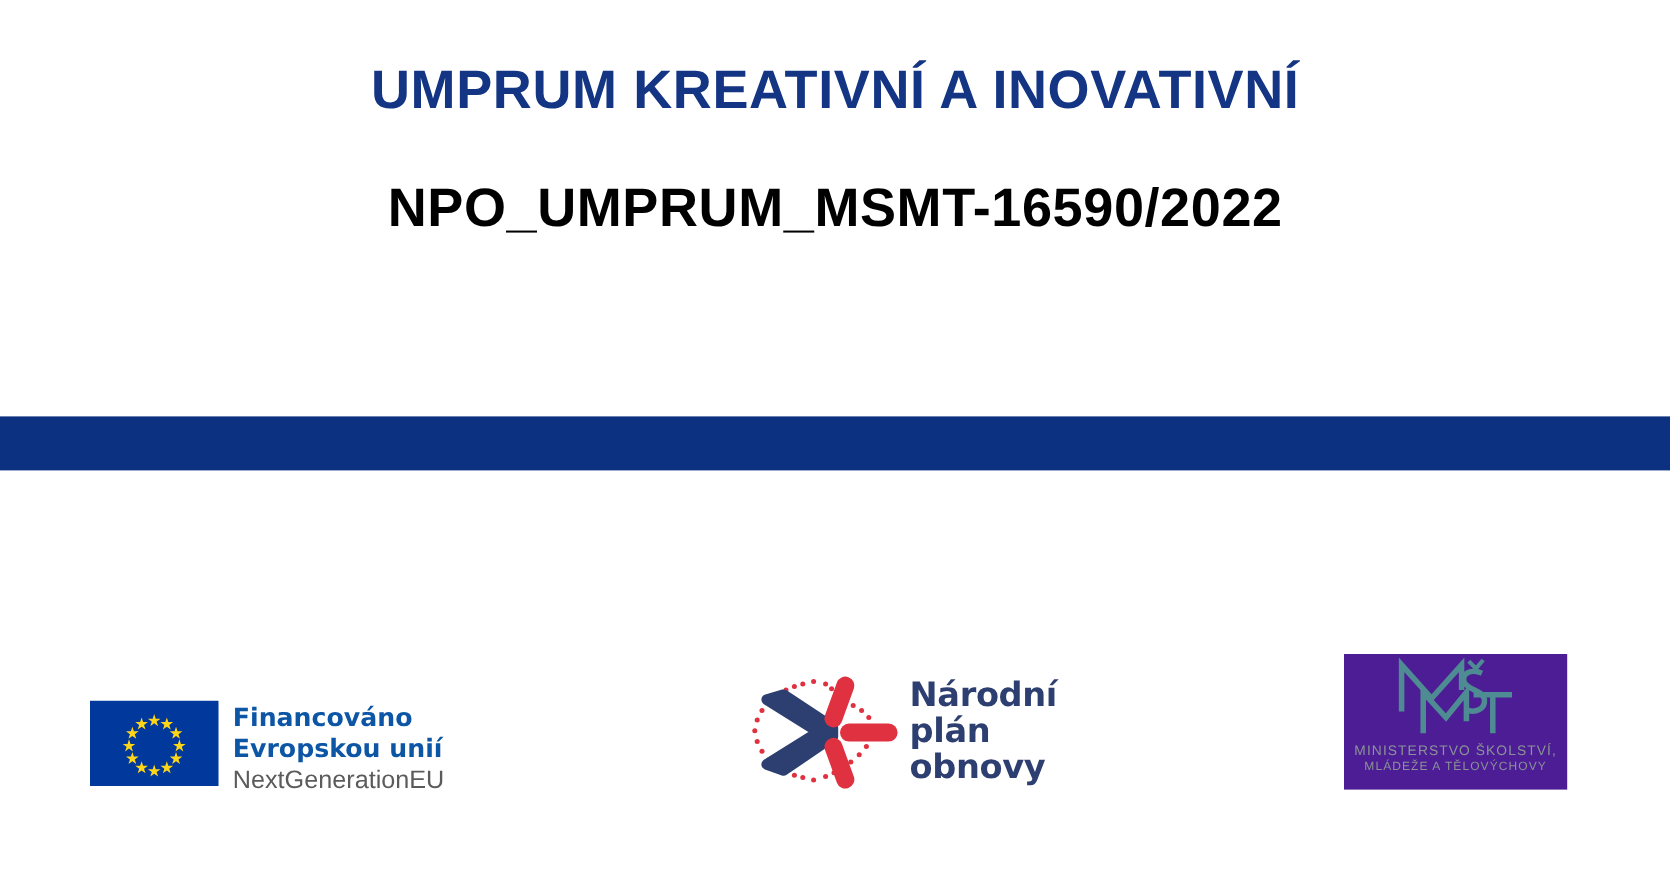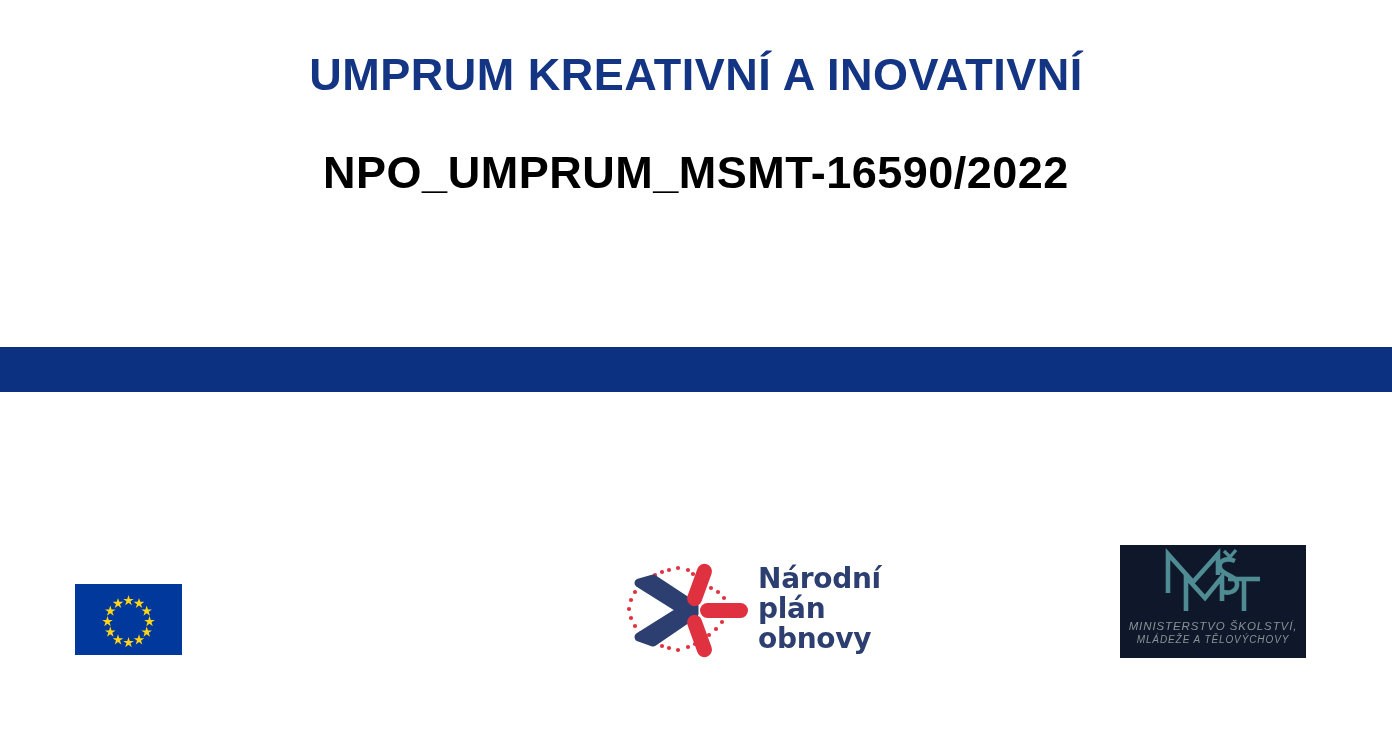--- a/index.html
+++ b/index.html
@@ -128,22 +128,21 @@
     white-space: nowrap;
   }
 
   
   .msmt-logo {
     position: absolute;
     left: 1120px;
     top: 11px;
     width: 186px;
     height: 113px;
-    background: #0f172a;
-    font-style: italic;
+    background: #4c1d95;
   }
   .msmt-mark {
     position: absolute;
     left: 36px;
     top: 0px;
     width: 116px;
     height: 70px;
   }
   .msmt-mark svg { display: block; }
   .msmt-sub {
@@ -195,20 +194,25 @@
           <polygon points="71.7,42.6 72.95,46.45 77.0,46.45 73.72,48.83 74.97,52.68 71.7,50.3 68.43,52.68 69.68,48.83 66.4,46.45 70.45,46.45"></polygon>
           <polygon points="64.0,50.3 65.25,54.15 69.3,54.15 66.02,56.53 67.27,60.38 64.0,58.0 60.73,60.38 61.98,56.53 58.7,54.15 62.75,54.15"></polygon>
           <polygon points="53.5,53.1 54.75,56.95 58.8,56.95 55.52,59.33 56.77,63.18 53.5,60.8 50.23,63.18 51.48,59.33 48.2,56.95 52.25,56.95"></polygon>
           <polygon points="43.0,50.3 44.25,54.15 48.3,54.15 45.02,56.53 46.27,60.38 43.0,58.0 39.73,60.38 40.98,56.53 37.7,54.15 41.75,54.15"></polygon>
           <polygon points="35.3,42.6 36.55,46.45 40.6,46.45 37.32,48.83 38.57,52.68 35.3,50.3 32.03,52.68 33.28,48.83 30.0,46.45 34.05,46.45"></polygon>
           <polygon points="32.5,32.1 33.75,35.95 37.8,35.95 34.52,38.33 35.77,42.18 32.5,39.8 29.23,42.18 30.48,38.33 27.2,35.95 31.25,35.95"></polygon>
           <polygon points="35.3,21.6 36.55,25.45 40.6,25.45 37.32,27.83 38.57,31.68 35.3,29.3 32.03,31.68 33.28,27.83 30.0,25.45 34.05,25.45"></polygon>
           <polygon points="43.0,13.9 44.25,17.75 48.3,17.75 45.02,20.13 46.27,23.98 43.0,21.6 39.73,23.98 40.98,20.13 37.7,17.75 41.75,17.75"></polygon>
         </g>
       </svg>
+    </div>
+    <div class="eu-text">
+      <div class="eu-line1">Financováno</div>
+      <div class="eu-line2">Evropskou unií</div>
+      <div class="eu-line3">NextGenerationEU</div>
     </div>
   </div>
 
   <div class="npo-logo">
     <div class="npo-mark">
       <svg width="140" height="110" viewBox="0 0 140 110" xmlns="http://www.w3.org/2000/svg">
 
         <g fill="#e03140">
 
           <circle cx="57" cy="16" r="2.1"></circle>

